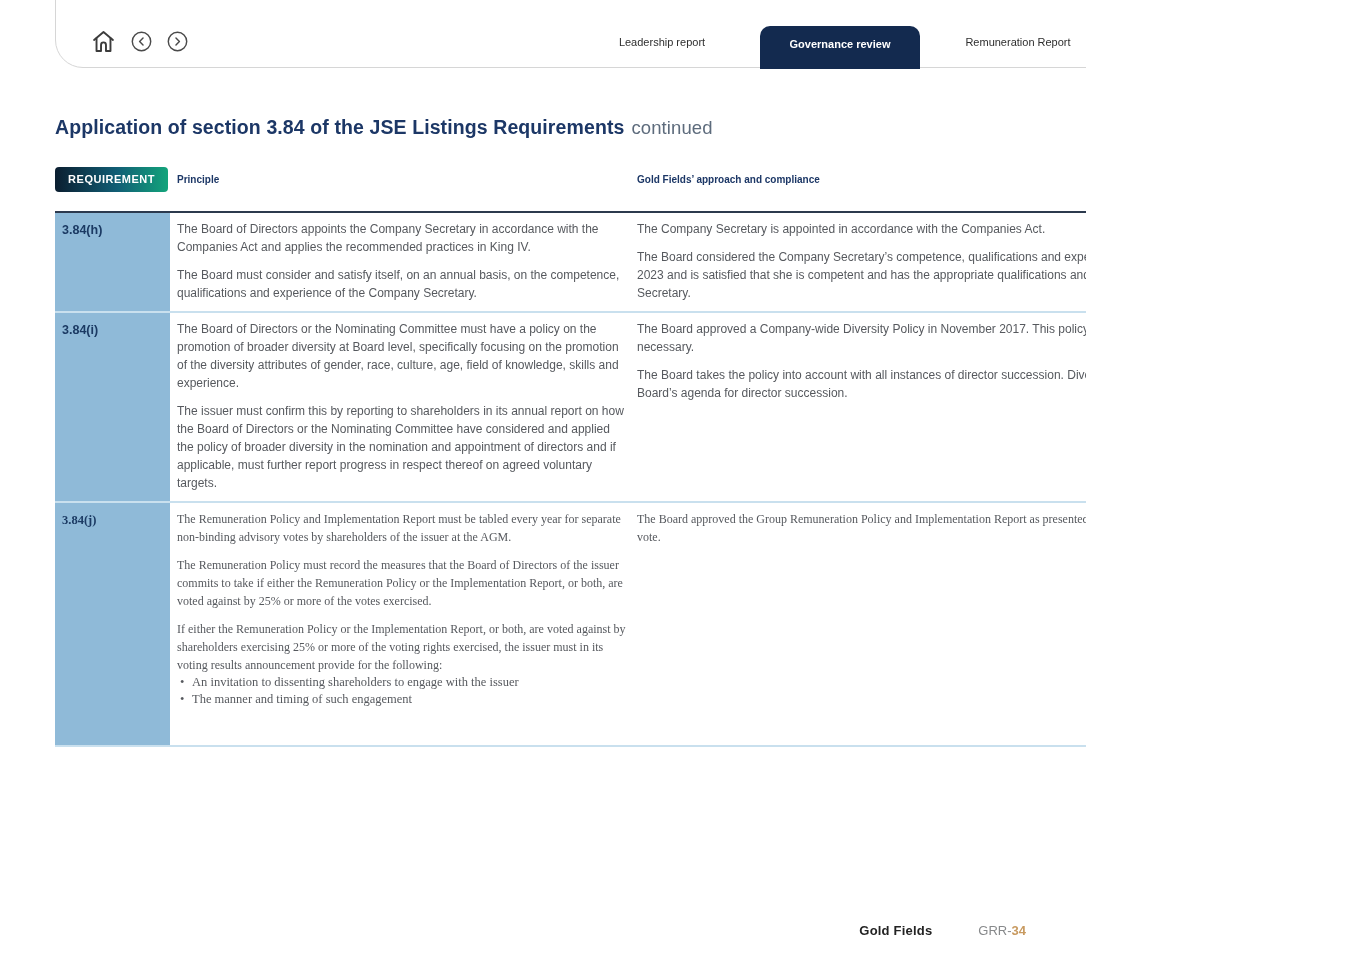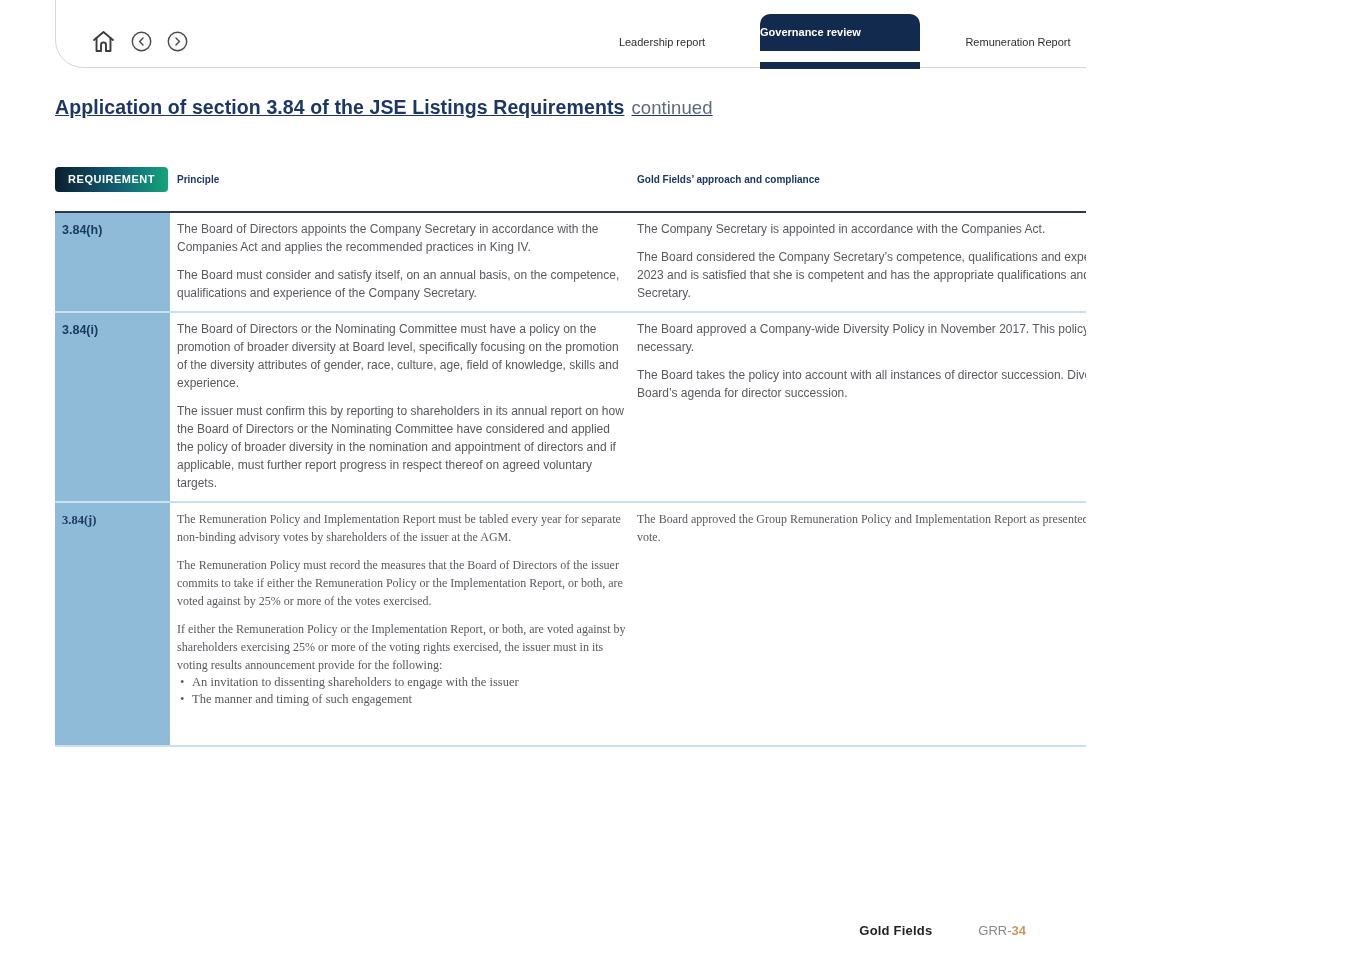--- a/index.html
+++ b/index.html
@@ -32,34 +32,33 @@
   .nav-tabs{
     position:absolute;left:573px;top:14px;height:56px;display:flex;align-items:center;z-index:3;
   }
   .tab{
     position:relative;width:178px;height:100%;display:flex;align-items:center;justify-content:center;cursor:pointer;
   }
   .tab-label{
     font-size:11px;line-height:1.3;color:#2e2e2e;text-align:center;max-width:138px;font-weight:500;
   }
   .tab.active .tab-box{
-    position:absolute;left:9px;right:9px;top:0;height:37px;
+    position:absolute;left:9px;right:9px;top:12px;height:37px;
     background:var(--navy);border-radius:10px 10px 0 0;
-    display:flex;align-items:center;justify-content:flex-start;
+    display:flex;align-items:center;justify-content:center;
   }
   .tab:not(.active) .tab-box{display:flex;align-items:center;justify-content:center;}
   .tab.active .tab-label{color:#fff;font-weight:700;}
   .tab.active::after{
     content:"";position:absolute;left:9px;right:9px;top:48px;height:7px;background:var(--navy);
   }
   
   .page-title{
-    position:absolute;left:55px;top:96px;font-size:19.5px;font-weight:700;color:var(--title-navy);
+    position:absolute;left:55px;top:116px;font-size:19.5px;font-weight:700;color:var(--title-navy);
     letter-spacing:0.1px;
-    text-decoration:underline;
   }
   .page-title .suffix{font-weight:400;color:#5d6b7c;margin-left:7px;font-size:18.5px;}
   
   .req-table{position:absolute;left:55px;top:165px;width:1253px;}
   .t-header{
     display:grid;grid-template-columns:115px 460px 678px;align-items:center;height:28px;
     border-bottom:2px solid var(--header-rule);padding-bottom:18px;
   }
   .req-badge{
     width:113px;height:25px;border-radius:4px;

